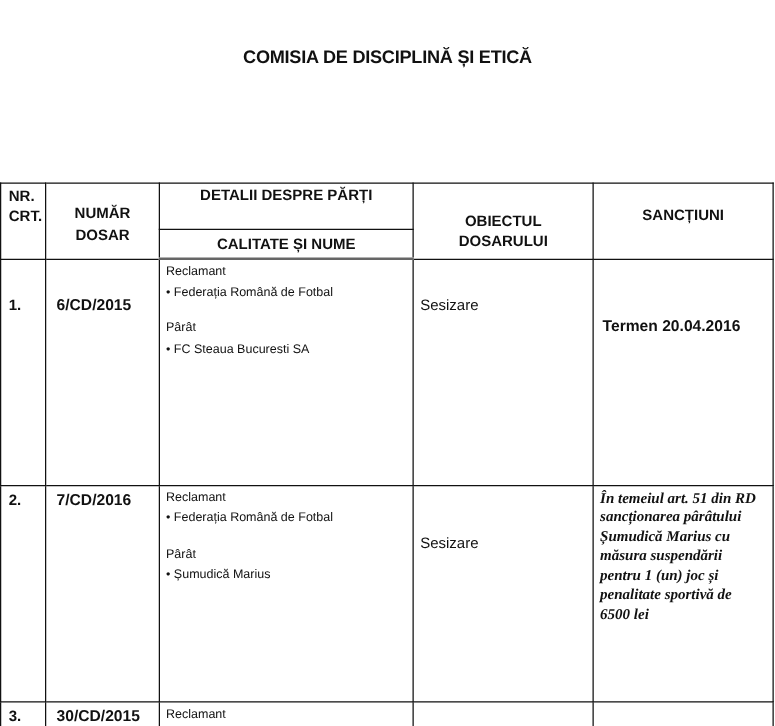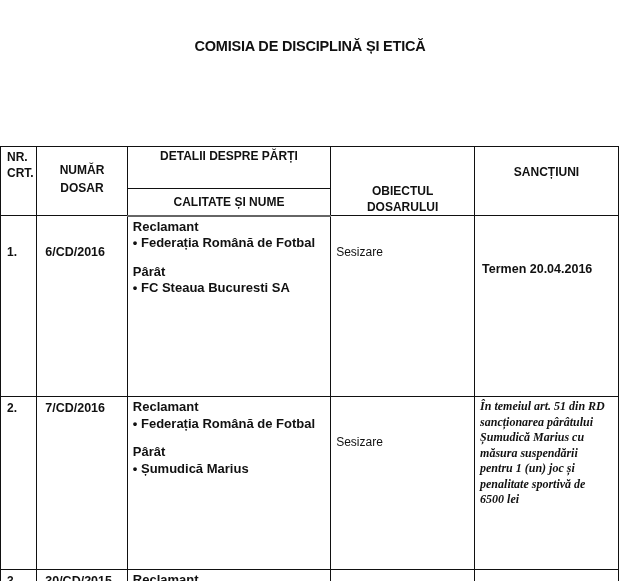--- a/index.html
+++ b/index.html
@@ -27,29 +27,29 @@
   th { font-weight: bold; text-align: center; font-size: 12px; }
   .col1 { width: 36px; }
   .col2 { width: 90px; }
   .col3 { width: 202px; }
   .col4 { width: 143px; }
   .col5 { width: 143px; }
   .th-nr { text-align: left; padding: 2px 0 0 6px; line-height: 16px; vertical-align: top; }
   .th-dosar { padding-top: 14px; line-height: 18px; vertical-align: top;}
   .th-detalii { height: 34px; vertical-align: top; padding-top: 2px; }
   .th-calitate { height: 22px; vertical-align: middle; border-top: 1.5px solid #555; }
-  .th-obiect { vertical-align: top; padding-top: 36px; line-height: 16px; }
+  .th-obiect { vertical-align: top; padding-top: 22px; line-height: 16px; }
   .th-sanct { vertical-align: top; padding-top: 18px; text-align: center; }
   thead tr:last-child th, thead tr:last-child td { border-bottom: 2.5px solid #666; }
   .row td { height: 134px; }
   .c-nr { font-weight: bold; padding: 29px 0 0 6px; }
   .row2 .c-nr, .row3 .c-nr { padding-top: 4px; }
   .c-dosar { font-weight: bold; padding: 29px 0 0 8px; font-size: 12.5px; }
   .row2 .c-dosar, .row3 .c-dosar { padding-top: 4px; }
-  .c-parti { padding: 2px 0 0 5px; line-height: 16.5px; font-size: 13px; font-weight: bold; }
+  .c-parti { padding: 2px 0 0 5px; line-height: 16.5px; font-size: 10px; }
   .c-parti .role { display: block; }
   .c-parti .party { display: block; }
   .c-parti .spacer { display: block; height: 12px; }
   .c-obiect { padding: 29px 0 0 5px; }
   .row2 .c-obiect { padding-top: 38px; }
   .row3 .c-obiect { padding-top: 26px; }
   .c-sanct { padding: 46px 0 0 7px; font-weight: bold; font-size: 12.5px; }
   .row3 .c-sanct { padding-top: 38px; }
   .row2 .c-sanct {
     padding: 2px 6px 0 5px; font-family: "Liberation Serif", serif;
@@ -89,21 +89,21 @@
       </th>
       <th class="th-sanct" rowspan="2">SANCȚIUNI</th>
     </tr>
     <tr>
       <th class="th-calitate">CALITATE ȘI  NUME</th>
     </tr>
   </thead>
   <tbody>
     <tr class="row row1">
       <td class="c-nr">1.</td>
-      <td class="c-dosar">6/CD/2016</td>
+      <td class="c-dosar">6/CD/2015</td>
       <td class="c-parti">
         <span class="role">Reclamant</span>
         <span class="party">• Federația Română de Fotbal</span>
         <span class="spacer"></span>
         <span class="role">Pârât</span>
         <span class="party">• FC Steaua Bucuresti SA</span>
       </td>
       <td class="c-obiect">Sesizare</td>
       <td class="c-sanct">Termen  20.04.2016</td>
     </tr>

